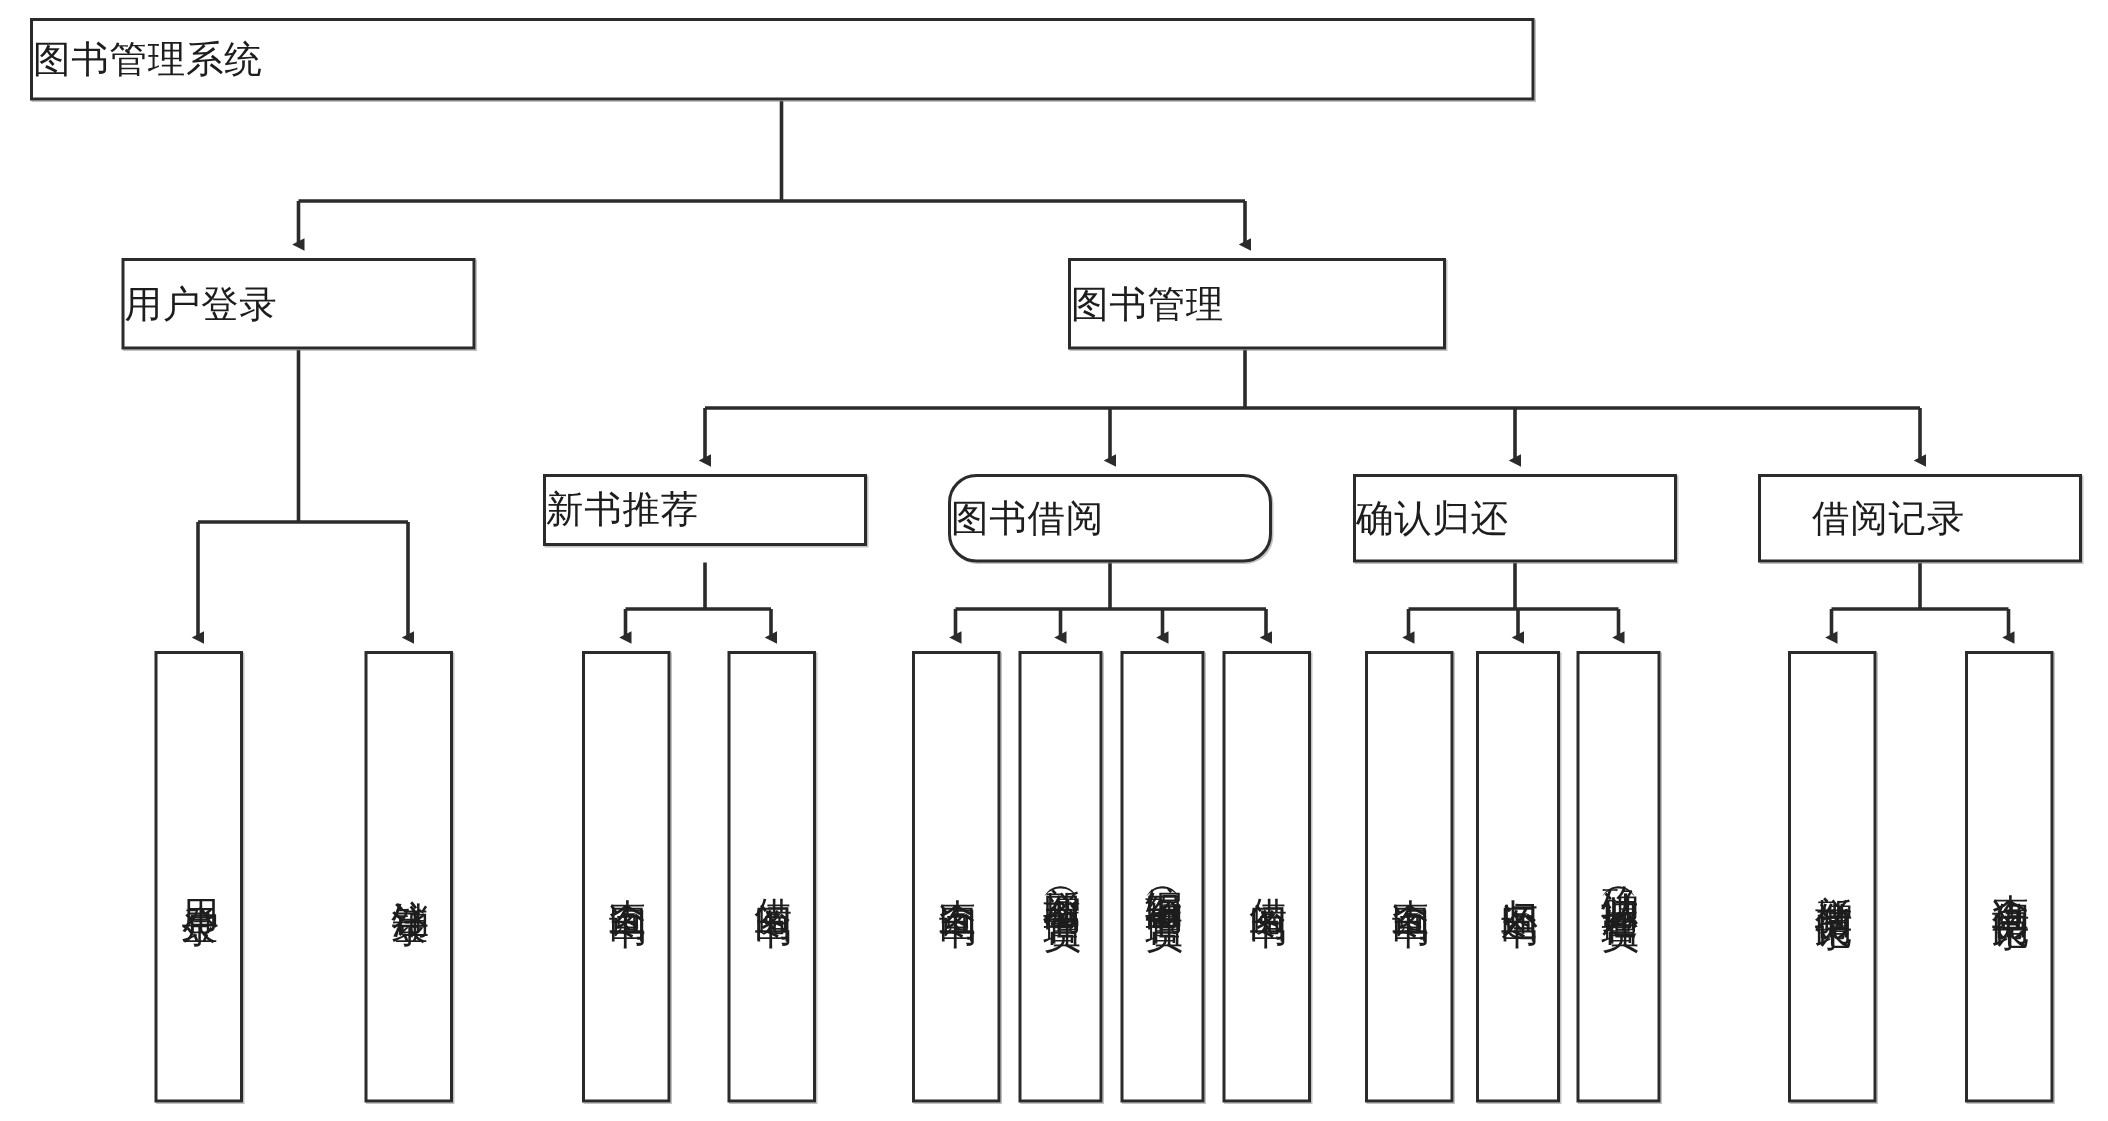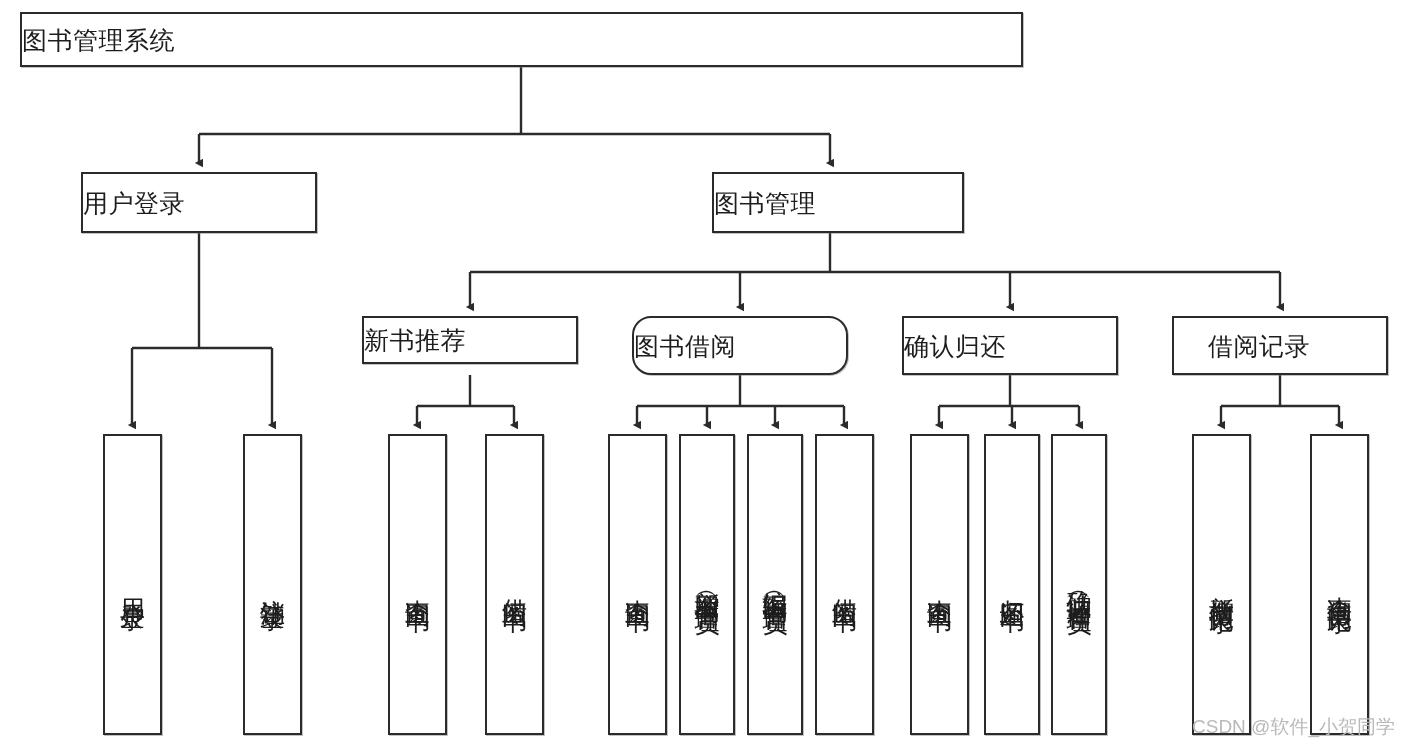--- a/index.html
+++ b/index.html
@@ -175,15 +175,14 @@
         <span class="label">确认归还（管理员）</span>
       </div>
       <div class="node vert leaf" style="left: 1192px; top: 434px; width: 59px; height: 301px;">
         <span class="label">新增借阅记录</span>
       </div>
       <div class="node vert leaf" style="left: 1310px; top: 434px; width: 59px; height: 301px;">
         <span class="label">查询借阅记录</span>
       </div>
     </div>
 
-  <div class="watermark" style="left: 1192px; top: 714px; color: rgb(185, 185, 185);">CSDN @软件_小贺同学</div>
 
 </div>
 
 </body></html>

